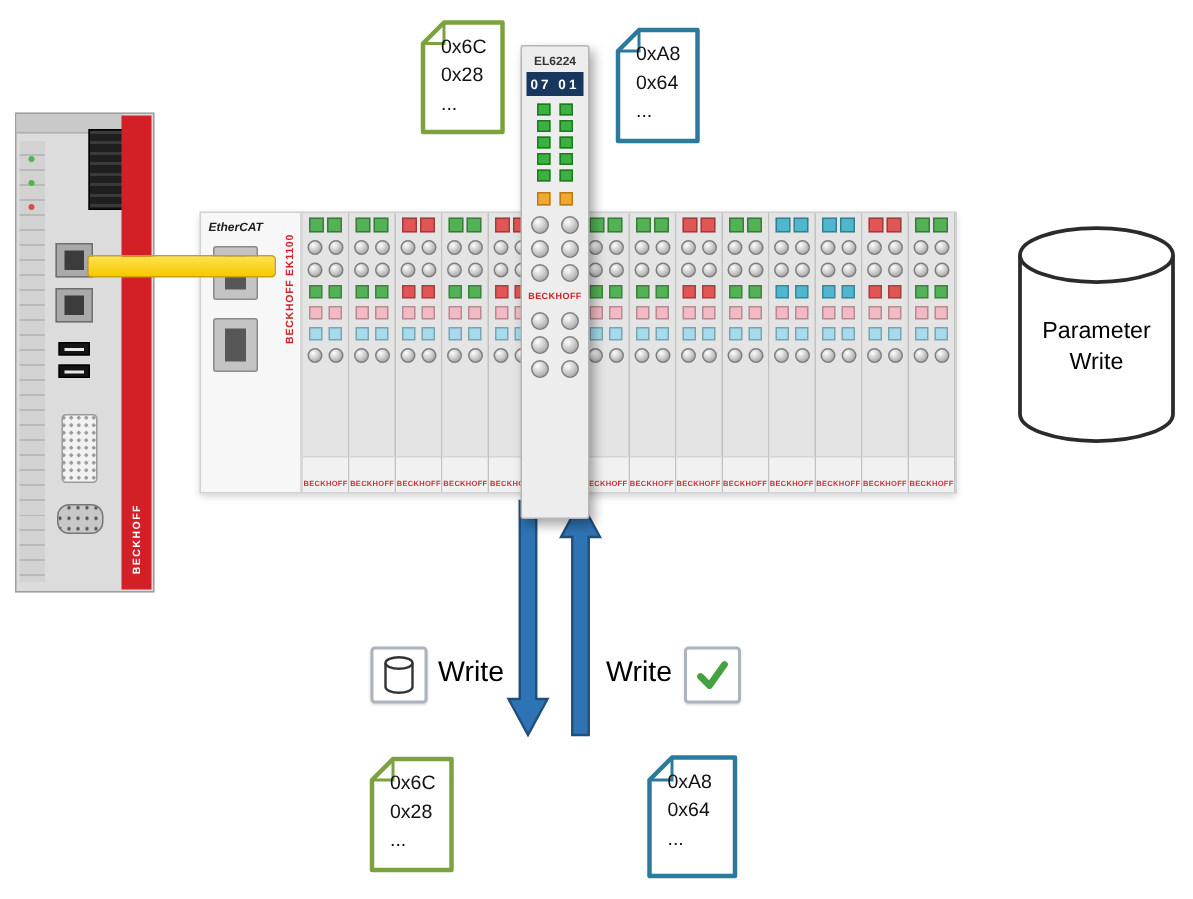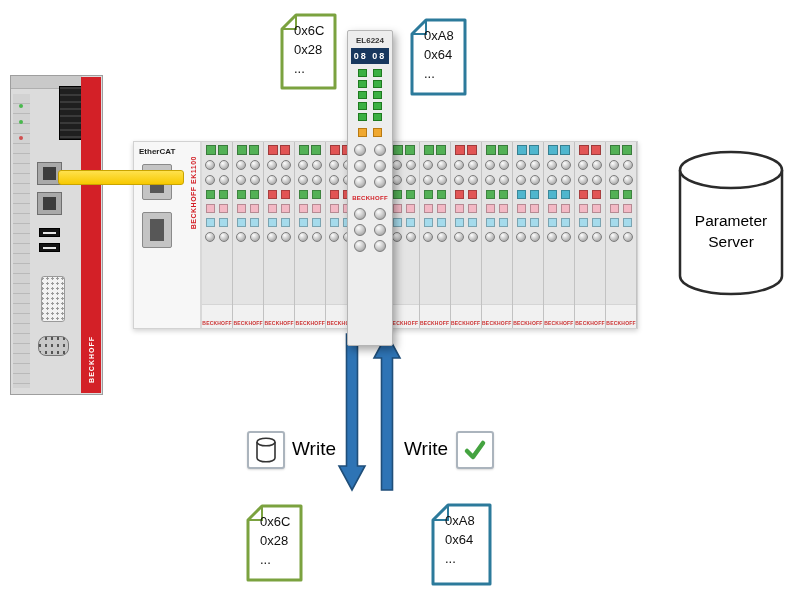--- a/index.html
+++ b/index.html
@@ -35,21 +35,21 @@
          color:#000; white-space:pre-line; z-index:4; }
 
   
   .cable { position:absolute; left:58px; top:170px; width:126px; height:15px; background:linear-gradient(to bottom, #FFE14D, #F7C900);
          border:1px solid #C9A400; border-radius:3px; z-index:3; }
 
   
   .rail { position:absolute; left:133px; top:141px; width:505px; height:188px; display:flex;
           background:#EDEDED; border:1px solid #D2D2D2; box-shadow:0 2px 5px rgba(0,0,0,.18); z-index:1; }
   .coupler { position:relative; width:68px; background:#F7F7F7; border-right:2px solid #D8D8D8; }
-  .ethercat-logo { position:absolute; top:5px; left:5px; font-size:8px; font-weight:bold; color:#1c1c1c;text-align:right; }
+  .ethercat-logo { position:absolute; top:5px; left:5px; font-size:8px; font-weight:bold; font-style:italic; color:#1c1c1c;text-align:right; }
   .rj45-port { position:absolute; left:8px; width:30px; height:36px; background:#C4C4C4; border:1px solid #8A8A8A; border-radius:2px; }
   .rj45-port::after { content:""; position:absolute; inset:6px 7px; background:#575757; }
   .rj45-port.top { top:22px; } .rj45-port.bottom { top:70px; }
   .coupler-brand { position:absolute; right:3px; top:14px; writing-mode:vertical-rl; transform:rotate(180deg);
           font-size:7px; font-weight:bold; color:#D32027; letter-spacing:.5px; }
   .modules { flex:1; display:flex; }
   .module { position:relative; flex:1; background:#E4E4E4; border-right:1px solid #C2C2C2;
           display:flex; flex-direction:column; align-items:center; gap:5px; padding-top:3px; }
   .m-head { display:flex; gap:2px; }
   .m-head span { display:block; width:10px; height:10px; border:1px solid rgba(0,0,0,.3); }
@@ -608,21 +608,21 @@
             <span class="m-brand">BECKHOFF</span>
           </div>
         </div>
       </div>
   </div>
 
   <div class="cable"></div>
 
   <div class="el6224">
     <div class="el-label">EL6224</div>
-    <div class="el-display">08 08</div>
+    <div class="el-display">07 01</div>
     <div class="el-leds" id="el-leds">
         <span></span>
         <span></span>
         <span></span>
         <span></span>
         <span></span>
         <span></span>
         <span></span>
         <span></span>
         <span></span>
@@ -650,21 +650,21 @@
         <span></span>
       </div>
   </div>
 
   <div class="param-server">
     <svg viewBox="0 0 110 152">
       <path d="M4,22 L4,128 A51,18 0 0 0 106,128 L106,22" fill="#ffffff" stroke="#2B2B2B" stroke-width="2.5"></path>
       <ellipse cx="55" cy="22" rx="51" ry="18" fill="#ffffff" stroke="#2B2B2B" stroke-width="2.5"></ellipse>
     </svg>
     <div class="param-label">Parameter
-Server</div>
+Write</div>
   </div>
 
   <svg class="arrows" viewBox="0 0 80 162">
     <polygon points="16.5,2 27.5,2 27.5,134 35,134 22,158 9,134 16.5,134" fill="#2E74B5" stroke="#1F4E79" stroke-width="1.6"></polygon>
     <polygon points="51.5,158 62.5,158 62.5,26 70,26 57,2 44,26 51.5,26" fill="#2E74B5" stroke="#1F4E79" stroke-width="1.6"></polygon>
   </svg>
 
 
   <div class="icon-box write-icon-box">
     <svg width="22" height="26" viewBox="0 0 22 26">

